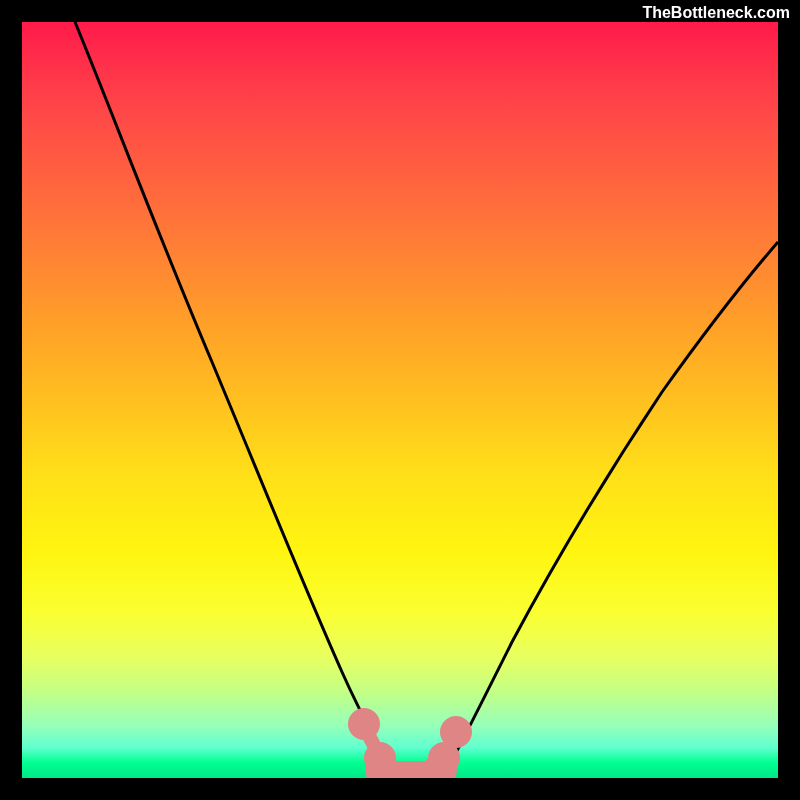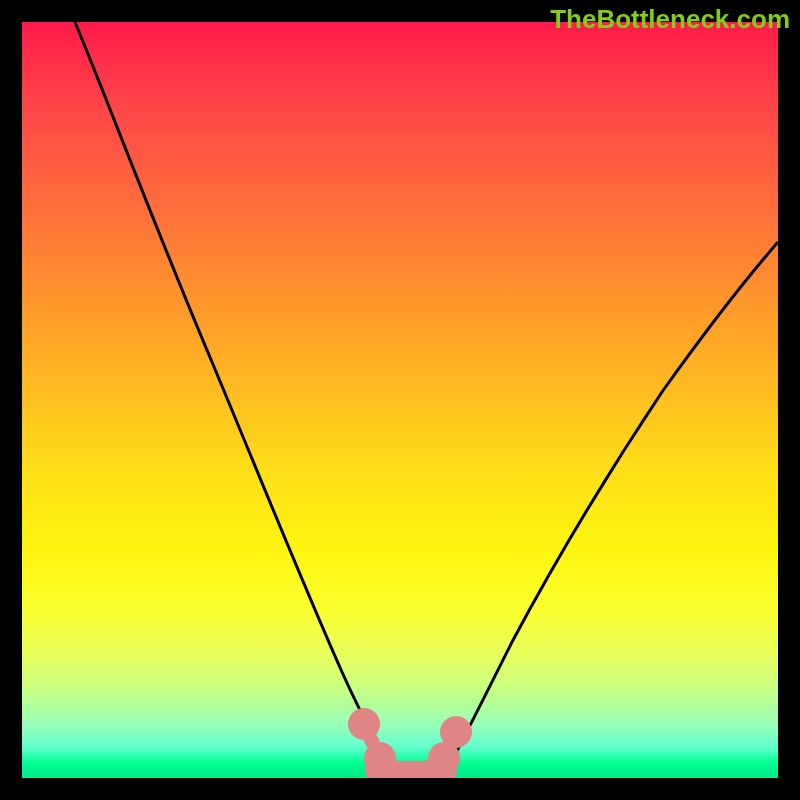--- a/index.html
+++ b/index.html
@@ -41,22 +41,22 @@
       #98ffb8 93%,
       #60ffd0 96%,
       #00ff90 98%,
       #00e888 100%
     );
   }
   .watermark {
     position: absolute;
     top: 4px;
     right: 10px;
-    color: #84cc16;
-    font-size: 26px;
+    color: #ffffff;
+    font-size: 16px;
     font-weight: bold;
     z-index: 10;
   }
   svg.curves {
     position: absolute;
     top: 0;
     left: 0;
     width: 100%;
     height: 100%;
   }

